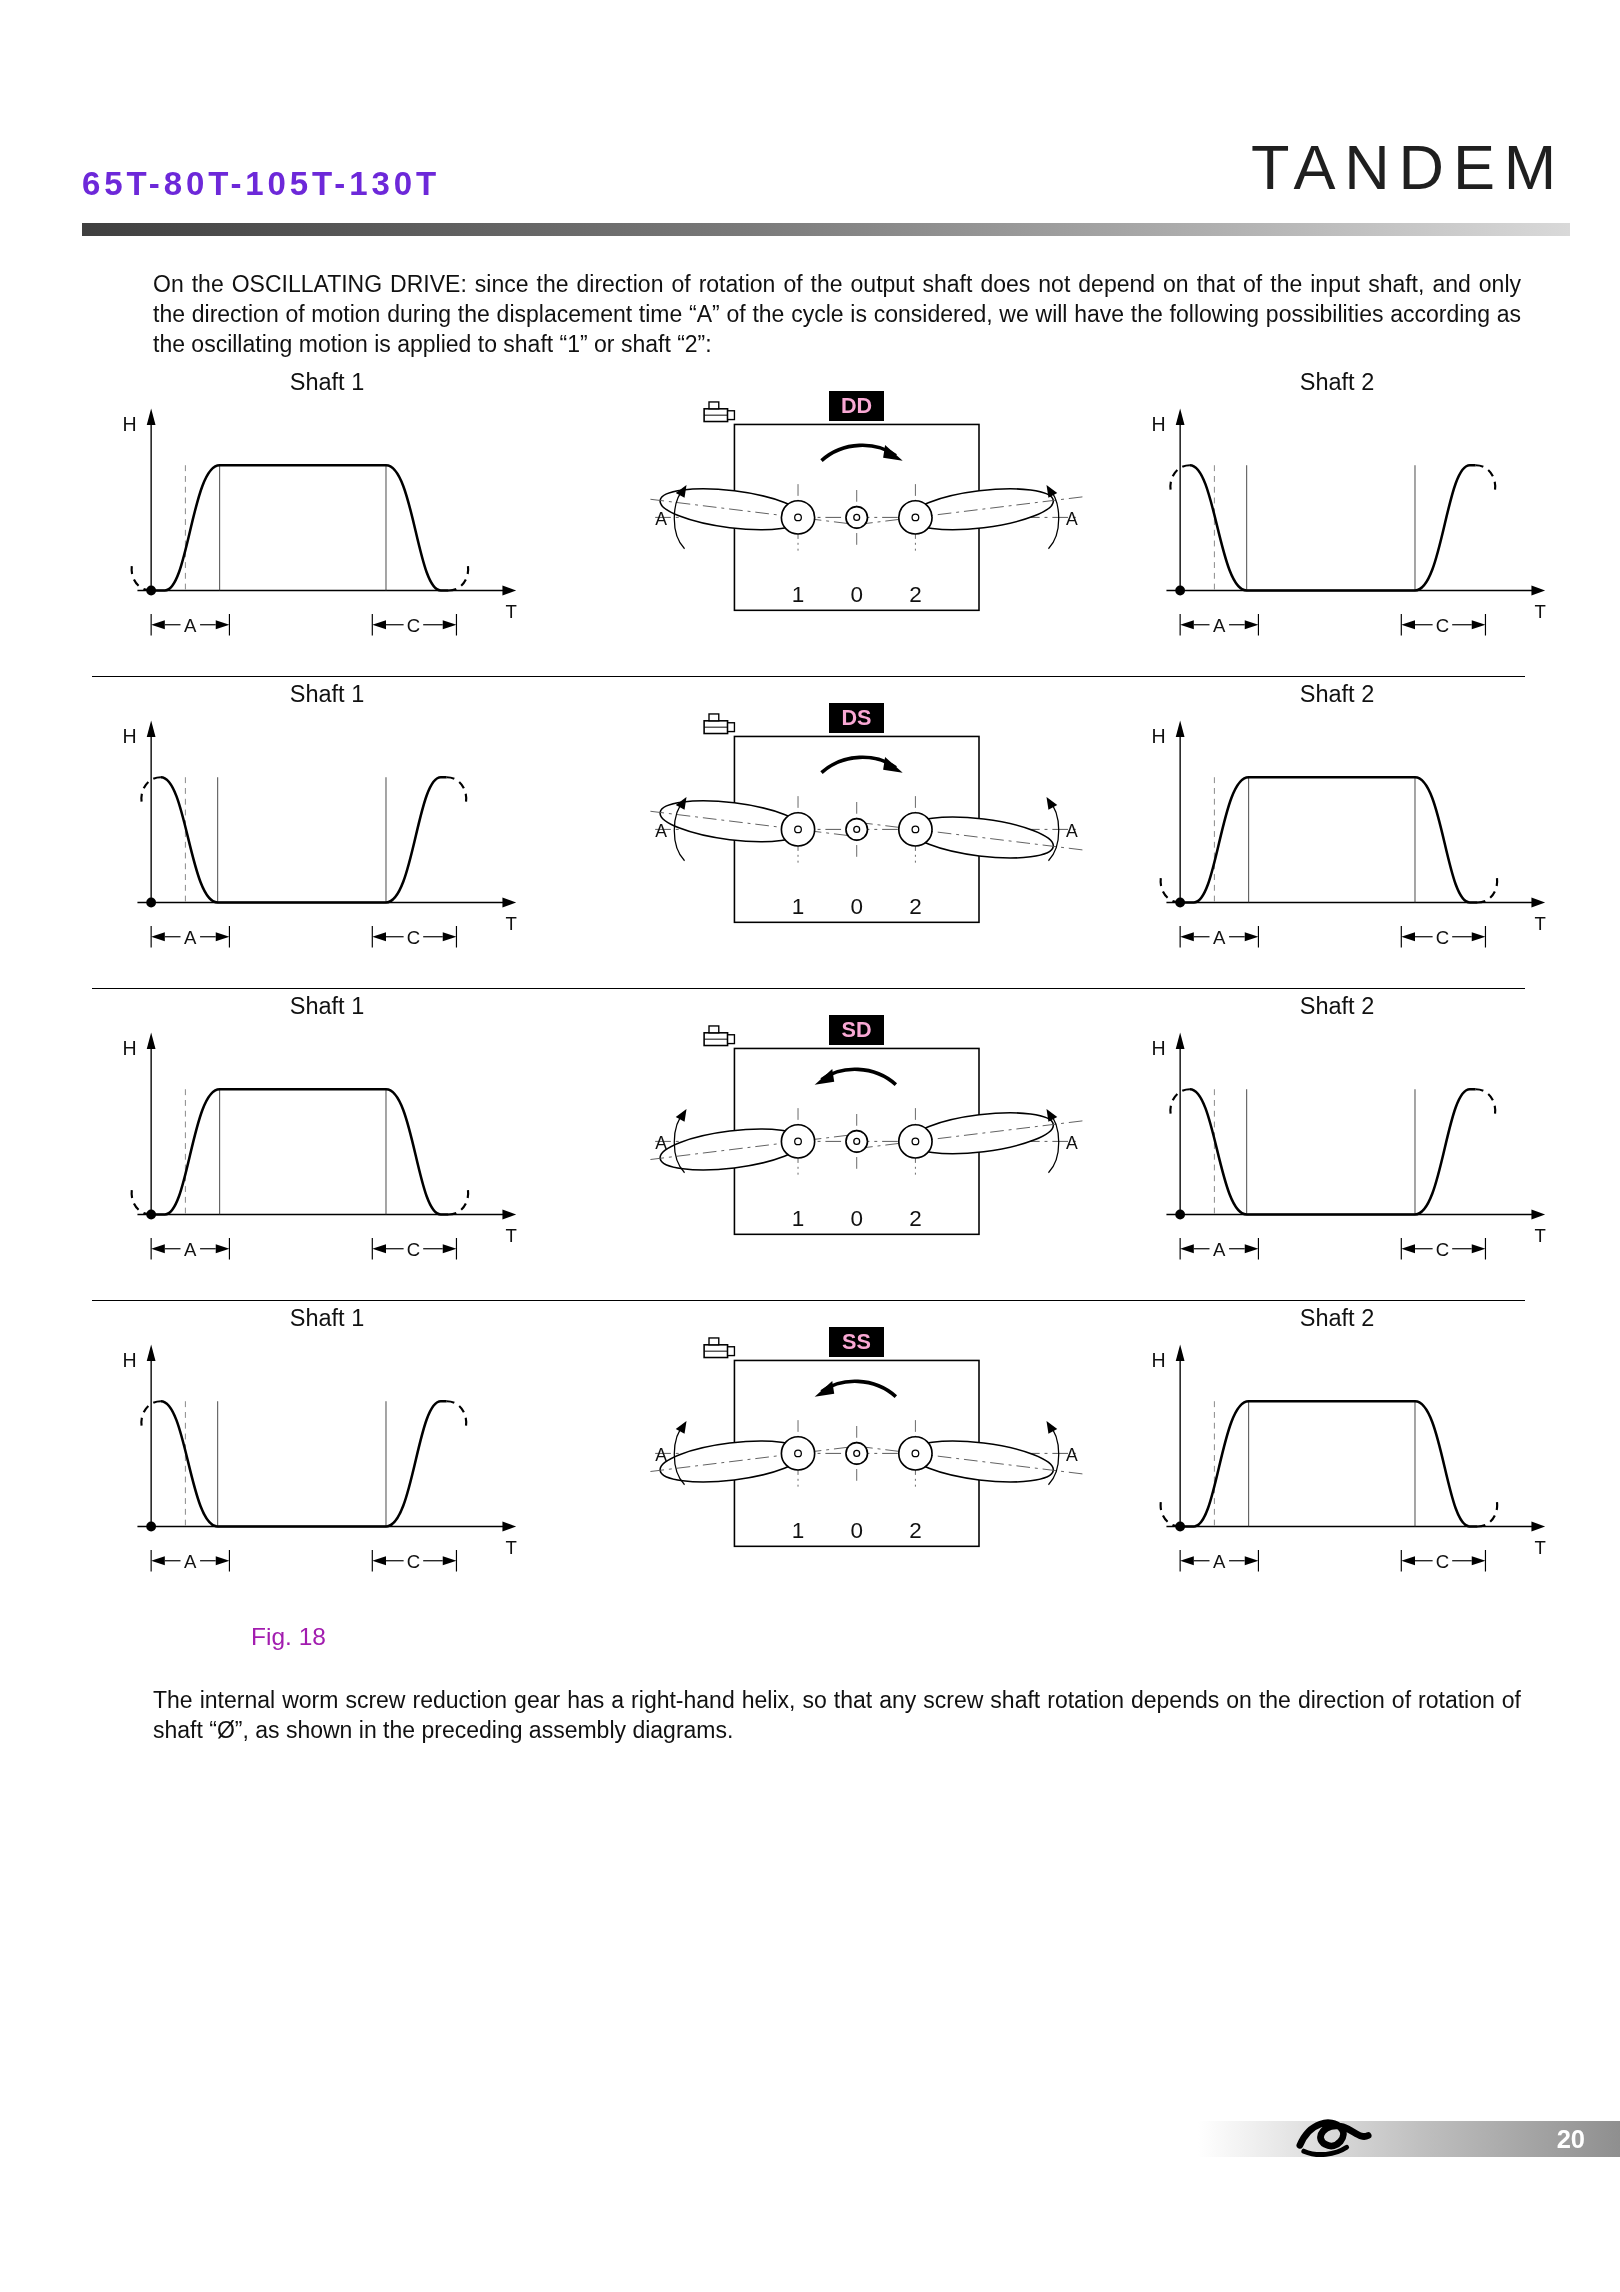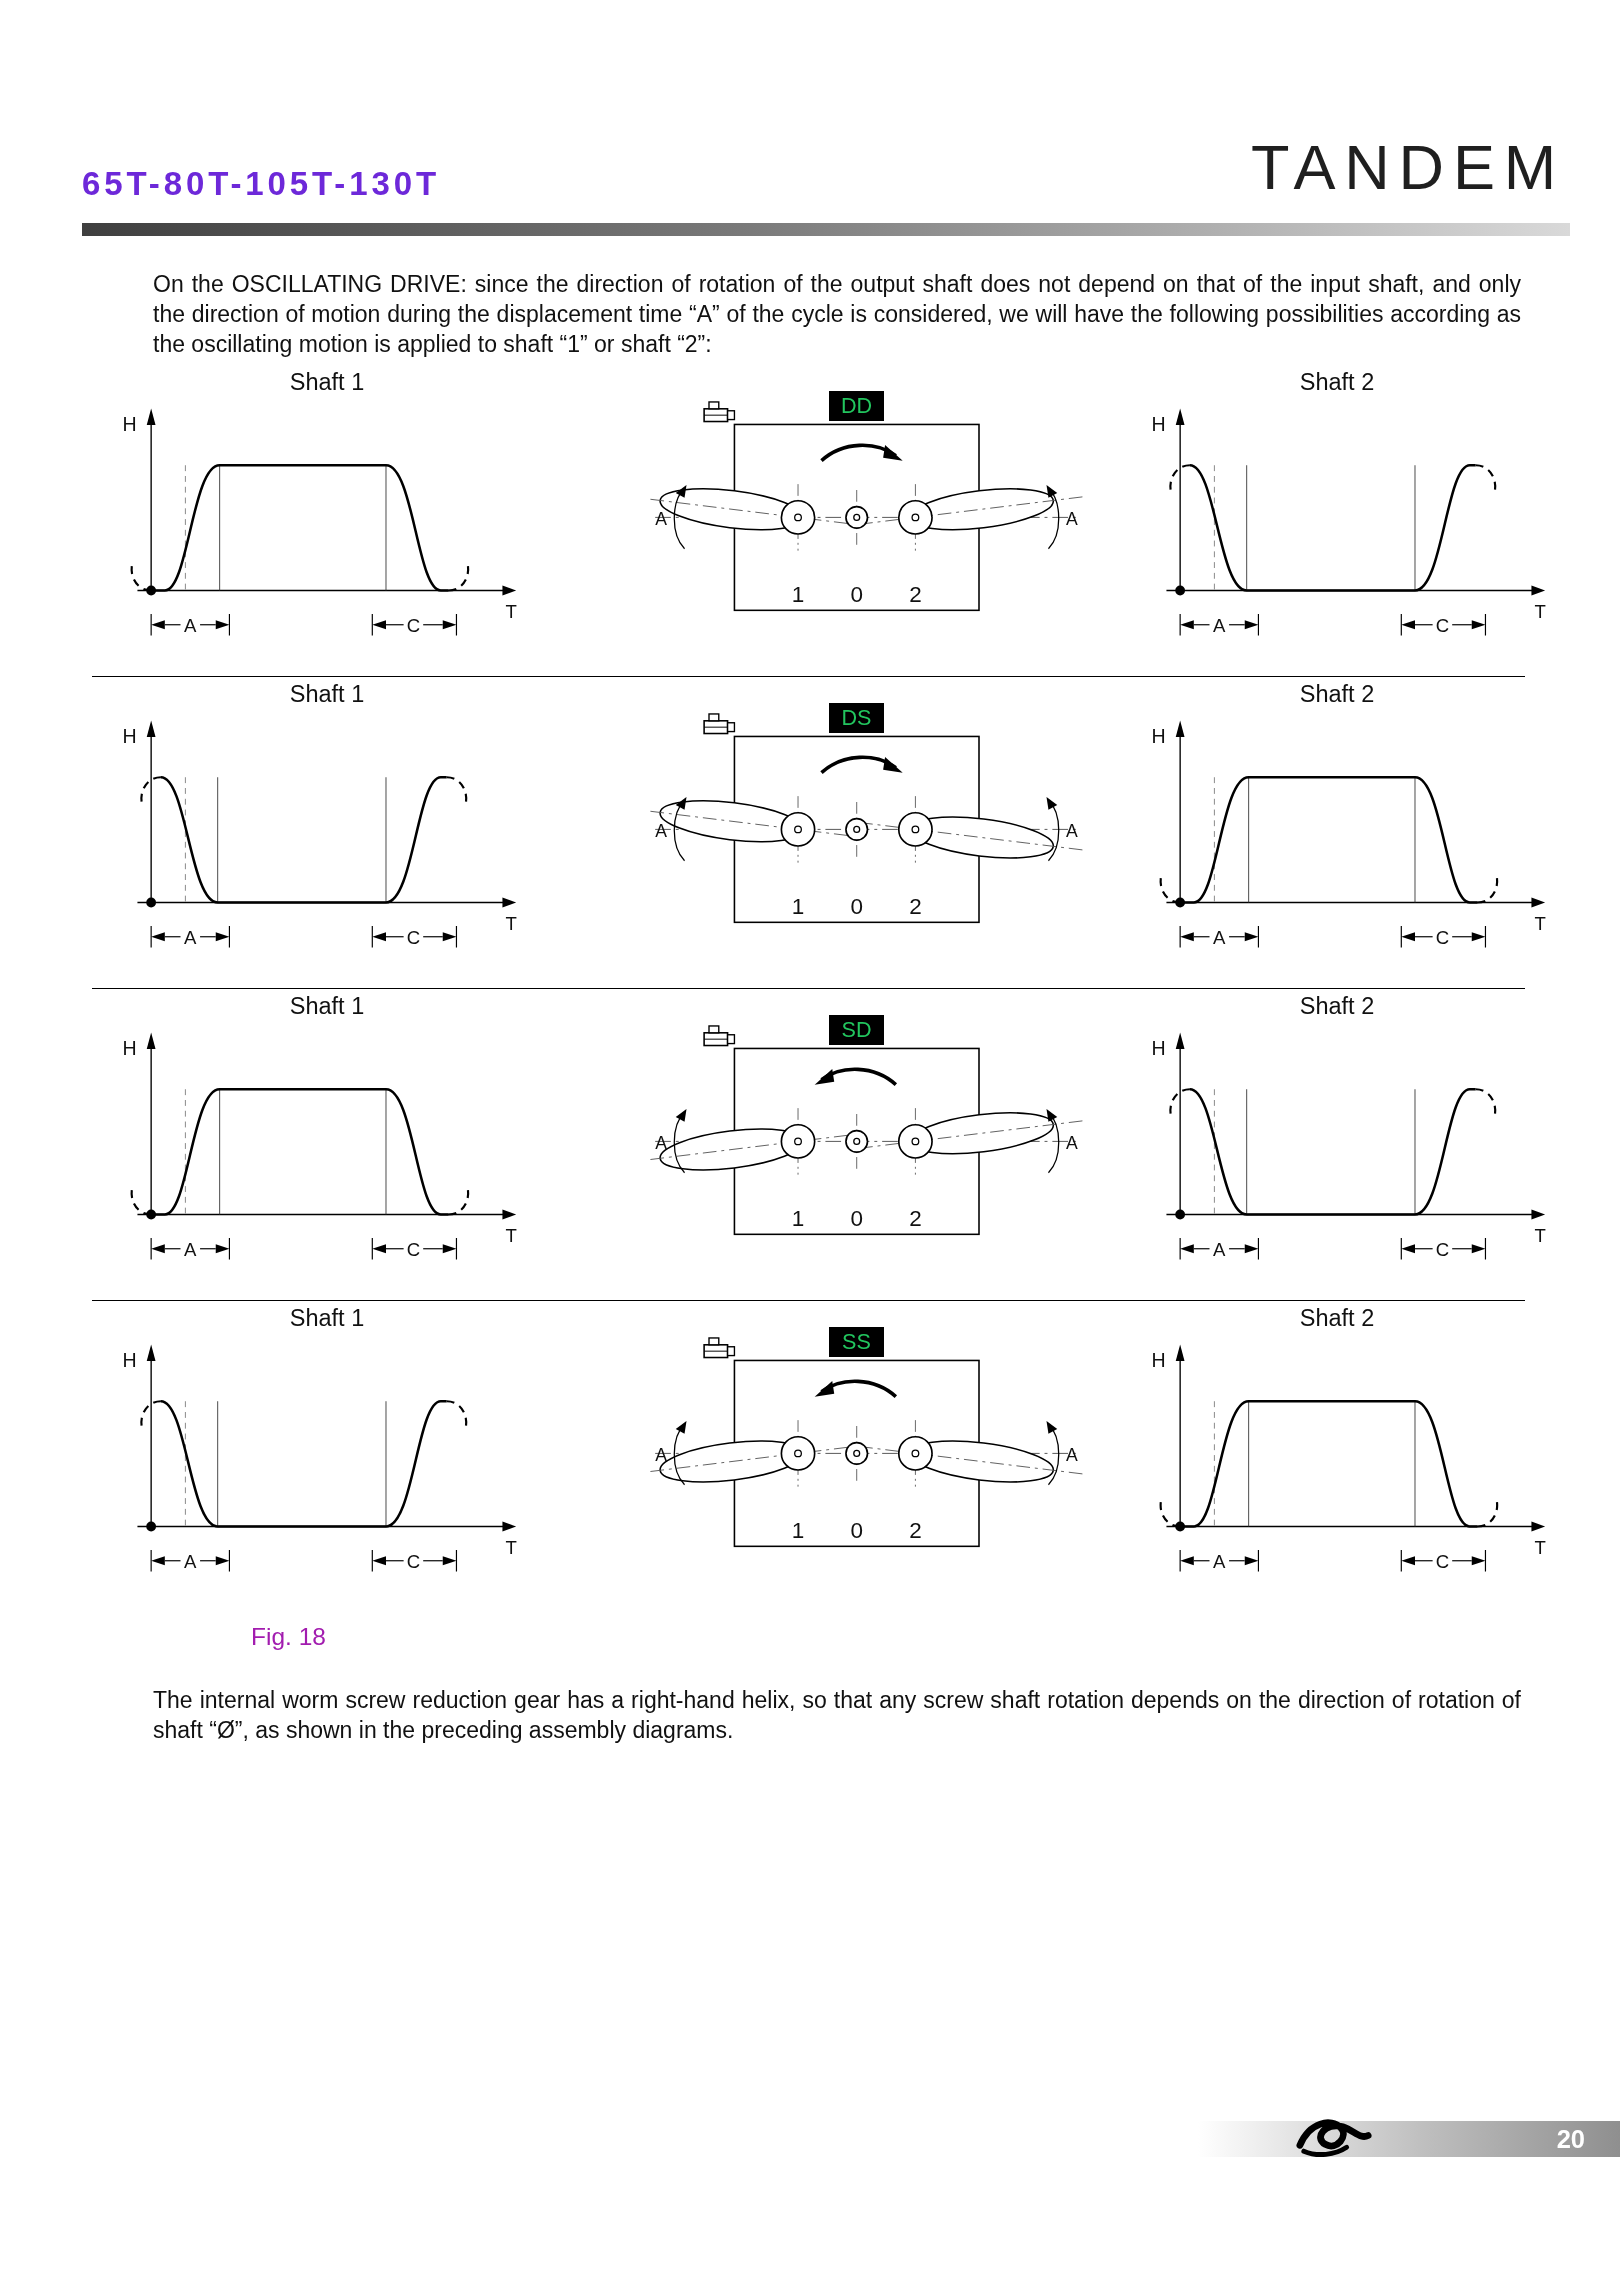--- a/index.html
+++ b/index.html
@@ -18,21 +18,21 @@
   .outro{left:153px;top:1678px;width:1368px;font-size:23px;line-height:1.3;text-align:justify;margin-top:8px;}
   .fig-caption{left:251px;top:1623px;font-size:24.5px;color:#a21caf;}
   
   .rows{left:92px;top:365px;width:1433px;}
   .row{position:relative;height:312px;box-sizing:border-box;}
   .row.sep{border-bottom:1.6px solid #000;}
   .shaft-label{position:absolute;top:3.9px;width:196px;text-align:center;font-size:23.5px;color:#111;}
   .shaft-label.s1{left:137px;}
   .shaft-label.s2{left:1147px;}
   .mode-badge{position:absolute;left:737px;top:25.5px;width:55px;height:30px;background:#000;
-    color:#22c55e;font-size:21.6px;font-weight:400;text-align:center;line-height:30px;}
+    color:#f9a8d4;font-size:21.6px;font-weight:700;text-align:center;line-height:30px;}
   .graph{position:absolute;top:19.6px;width:451px;height:274px;}
   .graph.left{left:0;}
   .graph.right{left:1029px;}
   .mech{position:absolute;left:549px;top:35px;width:451px;height:225px;}
   
   .footer-bar{left:1198px;top:2121px;width:422px;height:36px;
     background:linear-gradient(to right,#ffffff 0%,#bdbdbd 55%,#8f8f8f 100%);}
   .page-num{position:absolute;right:35px;top:0;height:36px;line-height:36px;
     color:#fff;font-size:25.5px;font-weight:700;text-align:right;}
   .knot{position:absolute;left:98px;top:-8.8px;width:76px;height:51px;}

